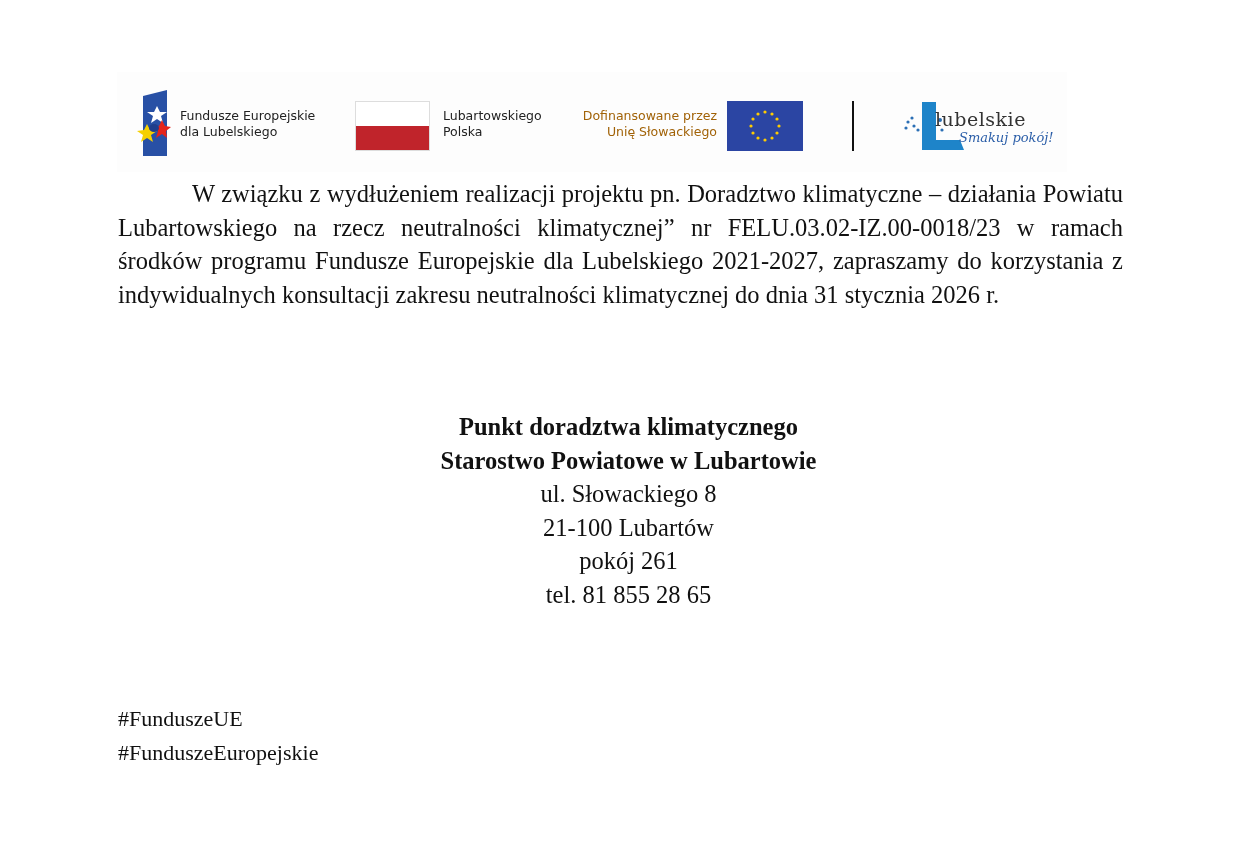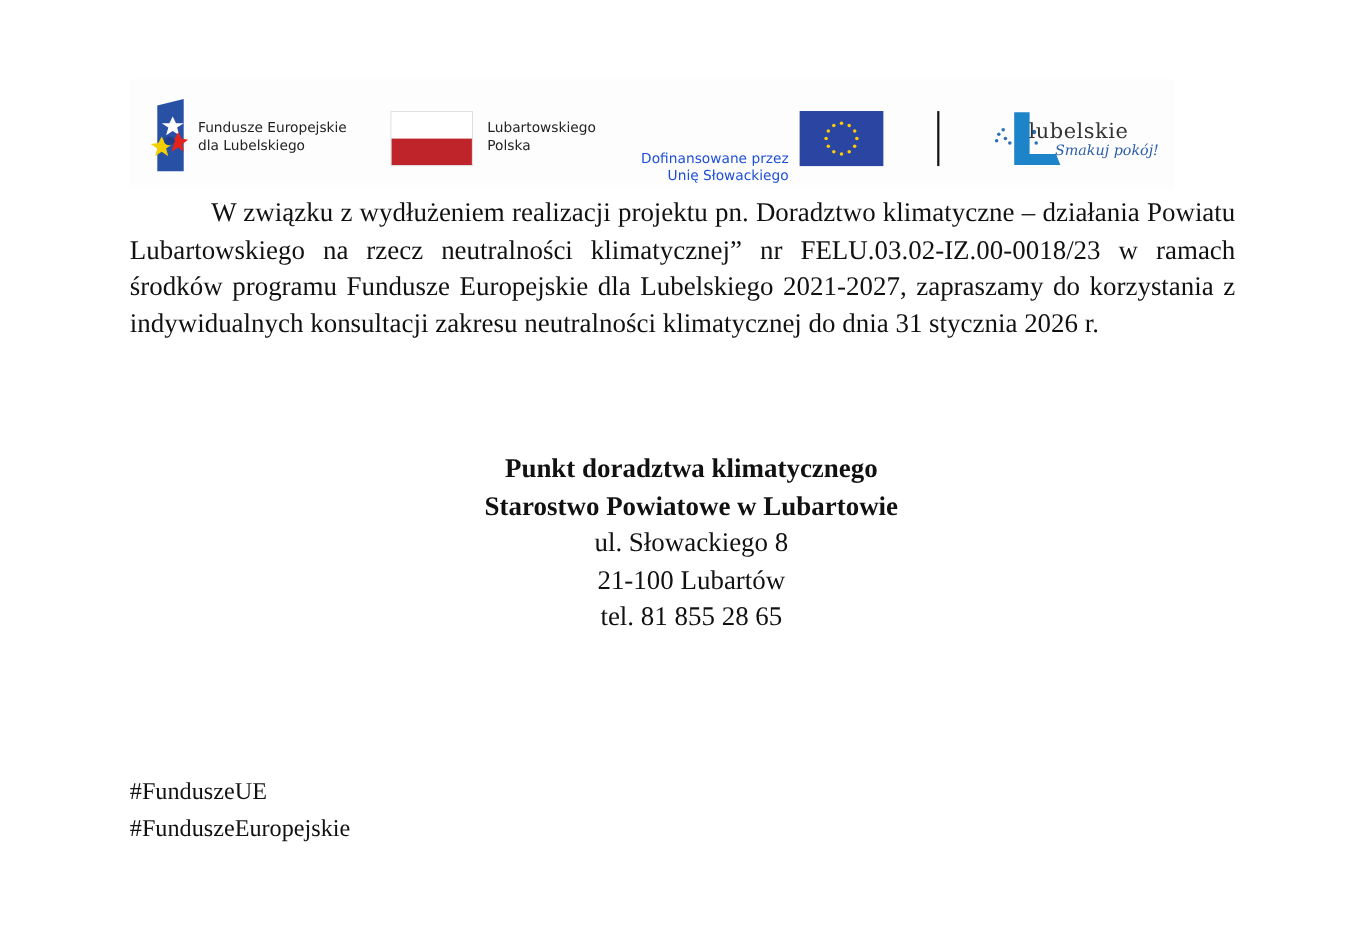--- a/index.html
+++ b/index.html
@@ -7,21 +7,21 @@
   .logobar {
     position: absolute; left: 117px; top: 72px; width: 950px; height: 100px;
     background: #fdfdfd;
   }
   .fe-logo { position: absolute; left: 18px; top: 18px; width: 36px; height: 66px; }
   .fe-text { position: absolute; left: 63px; top: 36px; font-family: "DejaVu Sans", sans-serif; font-size: 12.5px; line-height: 16px; color: #222; }
   .pl-flag { position: absolute; left: 238px; top: 29px; width: 75px; height: 50px; border: 1px solid #ddd; box-sizing: border-box; }
   .pl-flag .w { height: 50%; background: #ffffff; }
   .pl-flag .r { height: 50%; background: #c0242b; }
   .pl-text { position: absolute; left: 326px; top: 36px; font-family: "DejaVu Sans", sans-serif; font-size: 12.5px; line-height: 16px; color: #222; }
-  .eu-text { position: absolute; left: 452px; top: 36px; width: 148px; text-align: right; font-family: "DejaVu Sans", sans-serif; font-size: 12.5px; line-height: 16px; color: #1d4ed8; margin-top: 28px; }
+  .eu-text { position: absolute; left: 452px; top: 36px; width: 148px; text-align: right; font-family: "DejaVu Sans", sans-serif; font-size: 12.5px; line-height: 16px; color: #a16207; }
   .eu-flag { position: absolute; left: 610px; top: 29px; width: 76px; height: 50px; background: #2b45a3; }
   .sep { position: absolute; left: 735px; top: 29px; width: 2px; height: 50px; background: #111; }
   .lub-logo { position: absolute; left: 785px; top: 28px; width: 150px; height: 56px; }
   .lub-name { position: absolute; left: 818px; top: 36px; font-family: "DejaVu Serif", serif; font-size: 19px; color: #333; letter-spacing: 0.5px; }
   .lub-tag { position: absolute; left: 842px; top: 58px; font-family: "DejaVu Serif", serif; font-style: italic; font-size: 13px; color: #2b5ea8; }
 
   .doc { font-family: "Liberation Serif", serif; font-size: 24.5px; color: #111; }
   .para {
     position: absolute; left: 118px; top: 177px; width: 1005px;
     line-height: 33.5px; text-align: justify; margin: 0;
@@ -100,20 +100,21 @@
 </div>
 
 <div class="doc">
   <p class="para"><span class="indent"></span><span>W związku z wydłużeniem  realizacji projektu pn. Doradztwo klimatyczne – działania Powiatu Lubartowskiego na rzecz neutralności klimatycznej” nr FELU.03.02-IZ.00-0018/23 w ramach środków programu Fundusze Europejskie dla Lubelskiego 2021-2027, zapraszamy do korzystania z indywidualnych konsultacji zakresu neutralności klimatycznej do dnia 31 stycznia 2026 r.</span></p>
 
   <div class="contact">
     <div class="b">Punkt doradztwa klimatycznego</div>
     <div class="b">Starostwo Powiatowe w Lubartowie</div>
     <div>ul. Słowackiego 8</div>
     <div>21-100 Lubartów</div>
+    <div>pokój 261</div>
     <div>tel. 81 855 28 65</div>
   </div>
 
   <div class="tags">
     <div>#FunduszeUE</div>
     <div>#FunduszeEuropejskie</div>
   </div>
 </div>
 
 </body></html>

